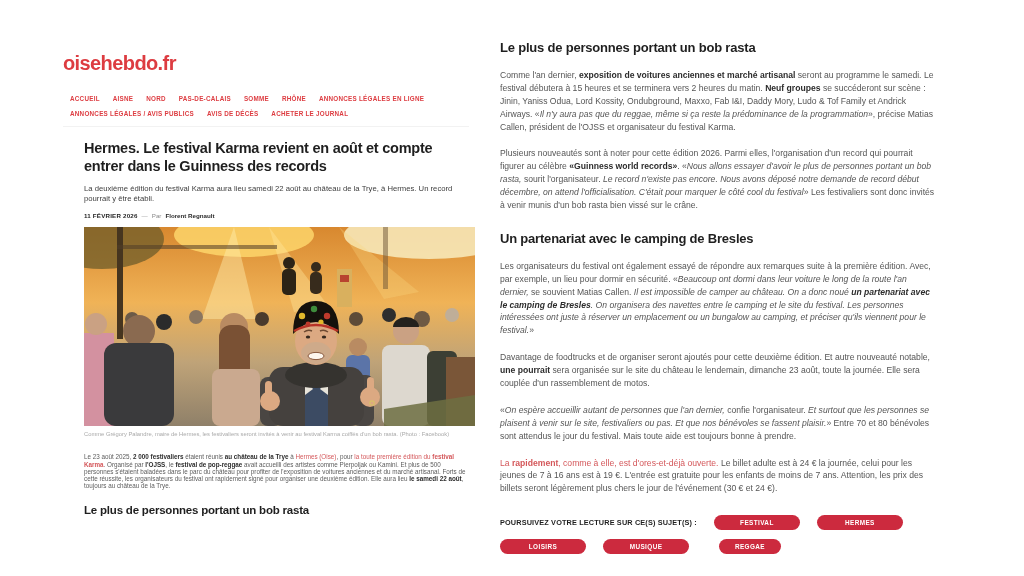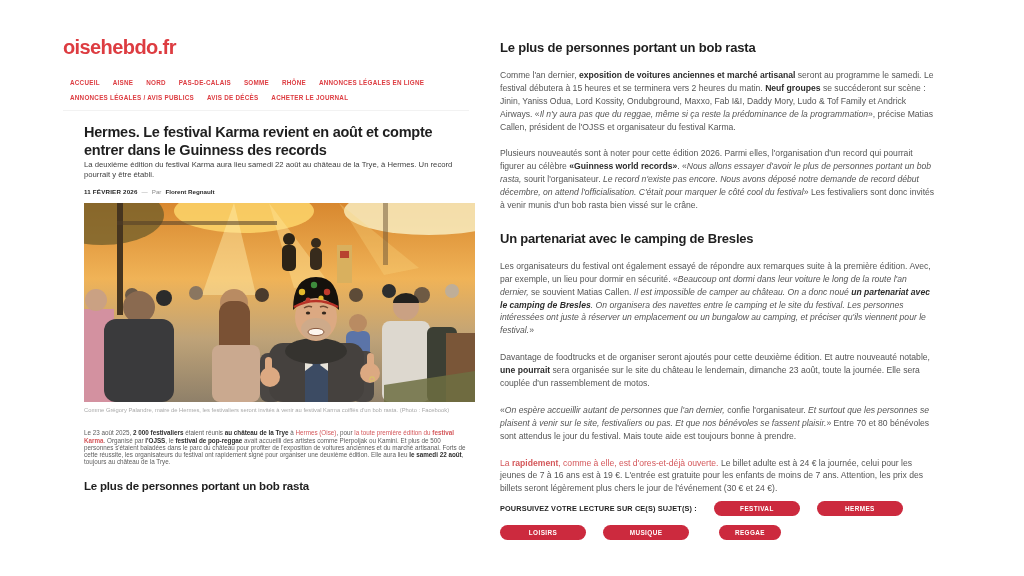--- a/index.html
+++ b/index.html
@@ -8,27 +8,27 @@
     --link:#d4575a;
     --ink:#1f1f1f;
     --body:#555;
   }
   *{box-sizing:border-box;margin:0;padding:0}
   html,body{background:#ffffff}
   body{font-family:"Liberation Sans","DejaVu Sans",sans-serif;}
   #canvas{position:relative;width:1024px;height:576px;background:#fff;overflow:hidden}
 
   
-  .col-left{position:absolute;left:63px;top:36px;width:412px}
+  .col-left{position:absolute;left:63px;top:52px;width:412px}
   .logo{display:inline-block;color:var(--brand);font-size:20px;font-weight:800;letter-spacing:-0.6px;text-decoration:none}
   .nav{margin-top:16px;padding:4px 0 9px 7px;border-bottom:1px solid #f2f2f2;display:flex;flex-wrap:wrap;column-gap:13px;row-gap:8px;width:406px}
   .nav a{color:var(--brand);font-size:6.3px;font-weight:700;letter-spacing:.25px;text-decoration:none;white-space:nowrap}
   .article{margin:13px 0 0 21px;width:382px}
   h1{font-size:14.5px;line-height:1.24;color:var(--ink);font-weight:700;letter-spacing:-0.25px}
-  .standfirst{font-size:7.7px;line-height:1.35;color:#3d3d3d}
+  .standfirst{margin-top:8px;font-size:7.7px;line-height:1.35;color:#3d3d3d}
   .meta{margin-top:7px;font-size:6.2px;color:var(--ink);display:flex;align-items:center;gap:4px}
   .meta .date{font-weight:700;letter-spacing:.2px}
   .meta .sep{color:#9a9a9a}
   .meta .par{color:#8b8b8b}
   .meta .author{font-weight:700;color:#2a2a2a;text-decoration:none}
   .photo{margin-top:8px;width:391px;height:199px;display:block;background:#caa06a}
   .caption{margin-top:4px;font-size:5.8px;line-height:1.5;color:#a9a9a9}
   .body-sm{margin-top:15px;font-size:6.3px;line-height:1.13;color:#5c5c5c}
   h2{font-weight:700;color:var(--ink);letter-spacing:-0.2px}
   .h2-left{margin-top:15px;font-size:11.5px}
@@ -39,21 +39,21 @@
   .col-right .h2-mid{margin-top:19px}
   .col-right p{font-size:8.6px;line-height:1.5;color:var(--body);margin-top:14px}
 
   
   span.b{font-weight:700;color:#2d2d2d}
   span.i{font-style:italic}
   span.r{color:var(--link)}
   span.r.b{color:var(--link)}
 
   
-  .tags{margin-top:6px;display:flex;flex-wrap:wrap;align-items:center;column-gap:17px;row-gap:9px}
+  .tags{margin-top:20px;display:flex;flex-wrap:wrap;align-items:center;column-gap:17px;row-gap:9px}
   .tags-label{font-size:7.3px;font-weight:700;color:var(--ink);letter-spacing:.15px}
   .pill{display:inline-block;background:var(--pill);color:#fff;font-size:6.4px;font-weight:700;letter-spacing:.4px;padding:4px 0;width:86px;text-align:center;border-radius:10px;text-decoration:none}
   .pill.small{width:62px;margin-left:13px}
 </style>
 </head>
 <body>
 
 <div id="canvas">
 
   <div class="col-left">

